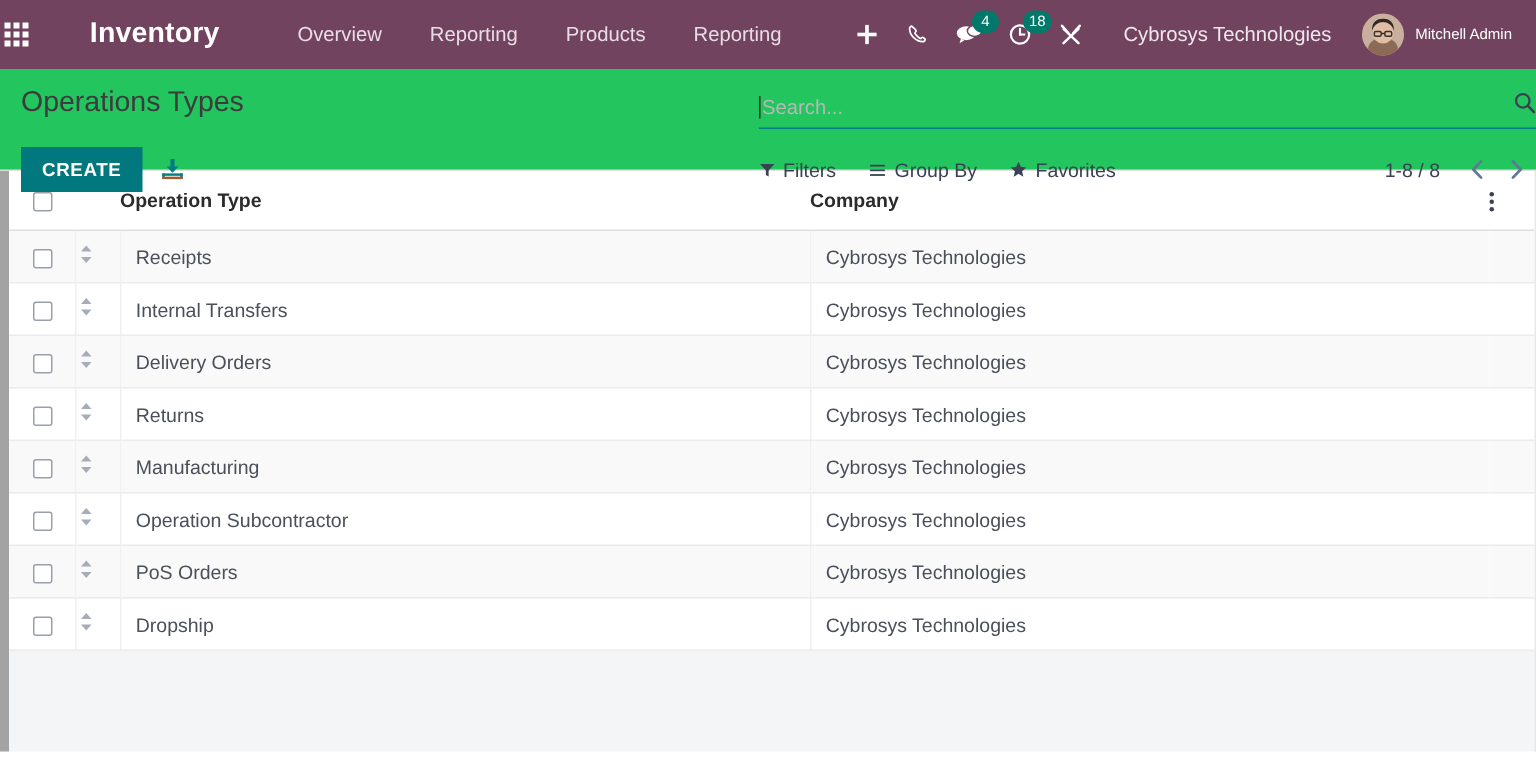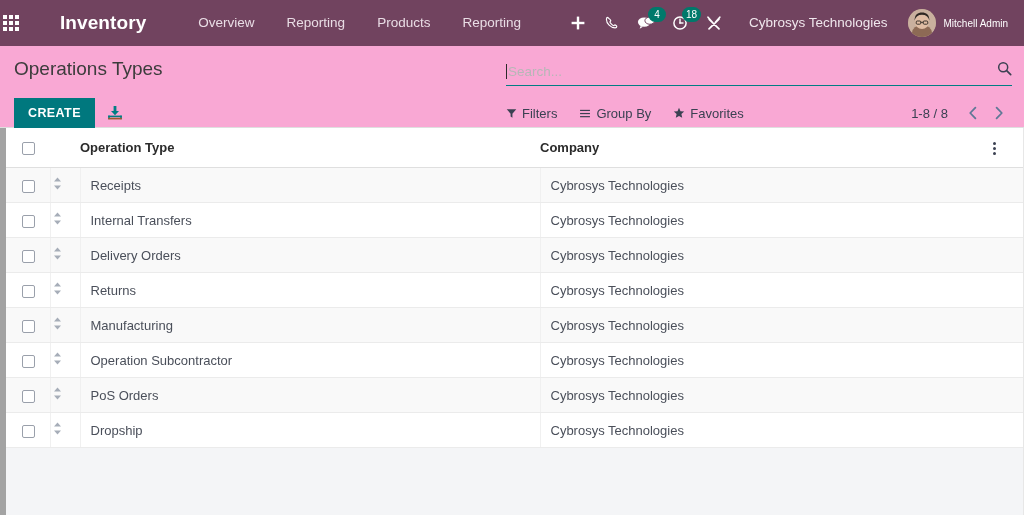--- a/index.html
+++ b/index.html
@@ -100,25 +100,25 @@
     background: #b79a8c;
     margin-right: 8px;
     flex: 0 0 auto;
     position: relative;
   }
   .avatar svg { display:block; }
   .user-name { font-size: 10px; color: #ffffff; white-space: nowrap; }
 
   
   .control-panel {
-    background: #f9a8d4;
+    background: #22c55e;
     border-bottom: 1px solid #dfdfdf;
-    padding: 0 12px 0 14px;
+    padding: 0 0 0 14px;
     position: relative;
-    height: 82px;
+    height: 68px;
   }
   .cp-row1 {
     display: flex;
     align-items: flex-start;
     padding-top: 12px;
   }
   .page-title {
     font-size: 19px;
     color: #3c3c3c;
     font-weight: normal;

